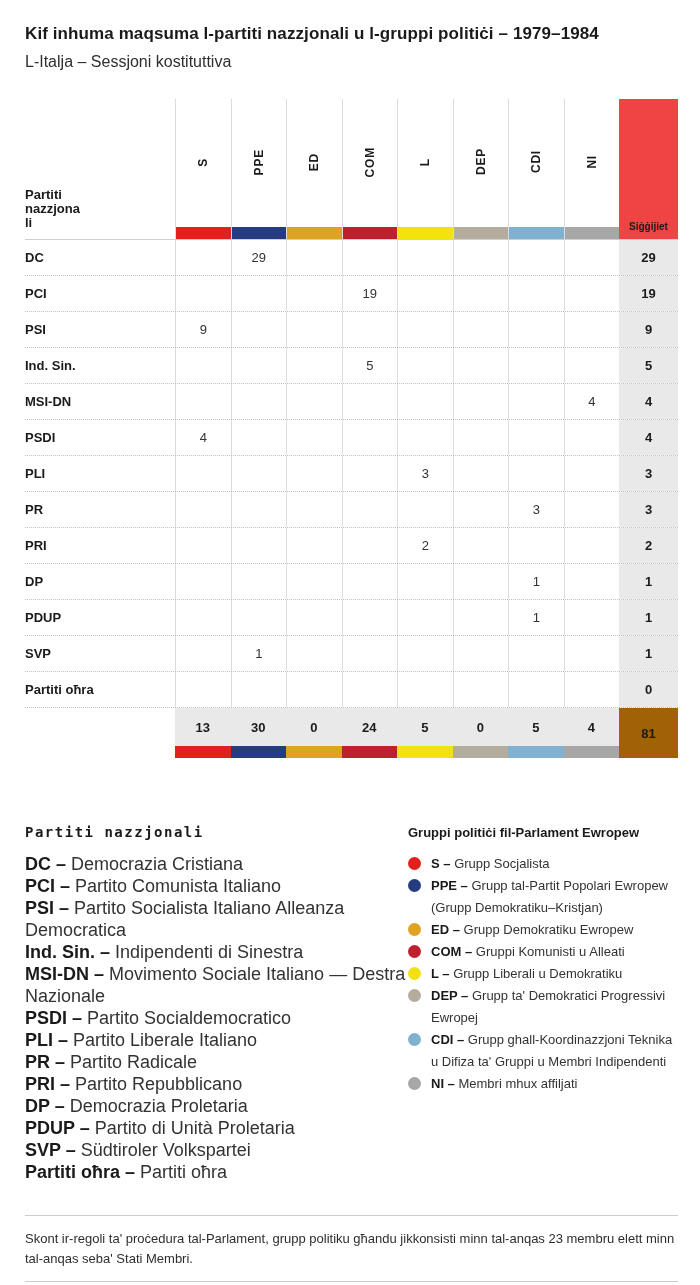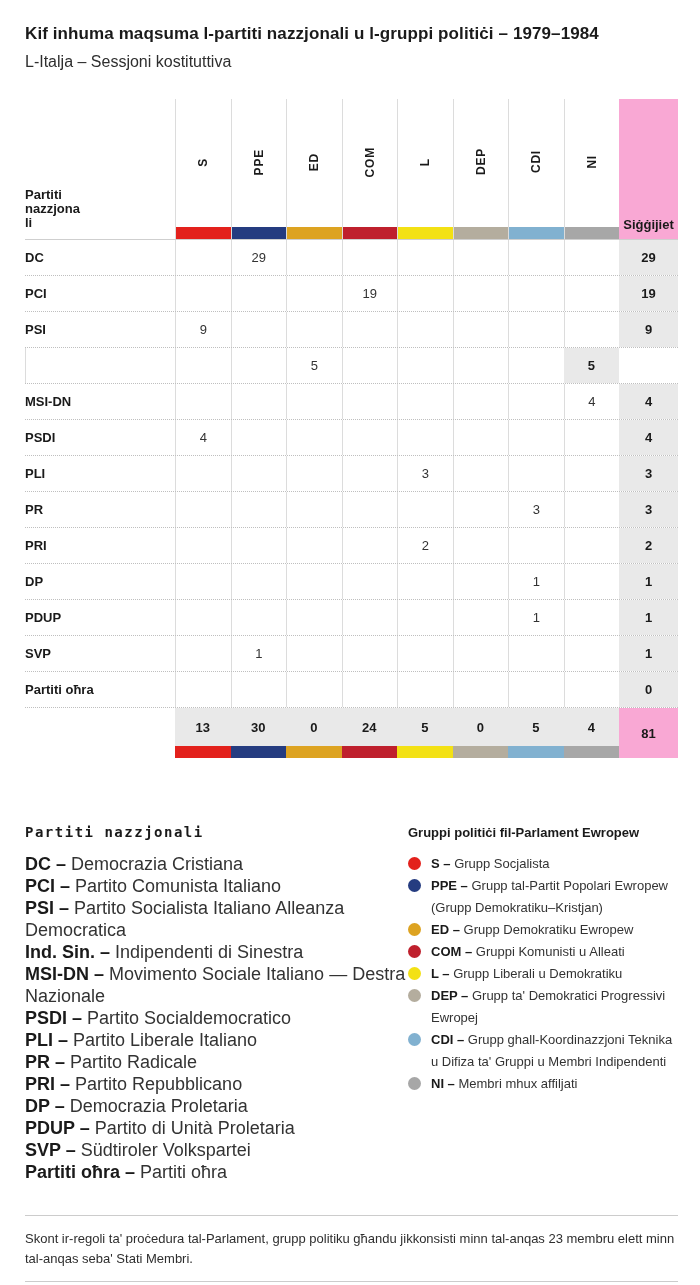--- a/index.html
+++ b/index.html
@@ -15,33 +15,33 @@
   .tablewrap{margin-top:28px;}
   .grid-row{display:grid;grid-template-columns:150px repeat(8,55.5px) 59px;}
   .thead{height:140px;border-bottom:1px solid #cfcfcf;}
   .corner{display:flex;align-items:flex-end;font-weight:bold;font-size:13px;
           line-height:14px;white-space:pre-line;padding-bottom:9px;}
   .col-head{position:relative;border-left:1px solid #dcdcdc;
             display:flex;align-items:center;justify-content:center;}
   .vlabel{writing-mode:vertical-rl;transform:rotate(180deg);
           font-weight:bold;font-size:12px;letter-spacing:.8px;margin-bottom:14px;}
   .hbar{position:absolute;bottom:0;left:0;right:0;height:12px;}
-  .seats-head{background:#f9a8d4;display:flex;align-items:flex-end;justify-content:center;
-              font-weight:bold;font-size:13px;padding-bottom:7px;}
+  .seats-head{background:#ef4444;display:flex;align-items:flex-end;justify-content:center;
+              font-weight:bold;font-size:10px;padding-bottom:7px;}
   .trow{height:35px;border-bottom:1px dotted #bfbfbf;}
   .party{display:flex;align-items:center;font-weight:bold;font-size:13px;}
   .cell{border-left:1px solid #dcdcdc;display:flex;align-items:center;justify-content:center;
         font-size:13px;color:#333;}
   .seatcell{background:#e9e9e9;display:flex;align-items:center;justify-content:center;
             font-weight:bold;font-size:13px;}
   .totals .tcol{display:flex;flex-direction:column;}
   .totals .tnum{height:38px;background:#e9e9e9;display:flex;align-items:center;justify-content:center;
                 font-weight:bold;font-size:13px;}
   .totals .tbar{height:12px;}
-  .totals .tseats{height:50px;background:#f9a8d4;display:flex;align-items:center;justify-content:center;
+  .totals .tseats{height:50px;background:#a16207;display:flex;align-items:center;justify-content:center;
                   font-weight:bold;font-size:13px;}
   
   .legends{display:flex;margin-top:66px;}
   .leg-left{flex:0 0 383px;}
   .leg-right{flex:1;}
   .leg-left h3{margin:0 0 13px;font-family:"DejaVu Sans Mono",monospace;
                font-size:14px;font-weight:bold;letter-spacing:1.5px;}
   .leg-right h3{margin:1px 0 13px;font-size:13px;font-weight:bold;}
   .litem{font-size:18px;line-height:22px;color:#333;}
   .litem b{color:#1a1a1a;}
@@ -136,20 +136,21 @@
           <div class="cell"></div>
           <div class="cell"></div>
           <div class="cell"></div>
           <div class="cell"></div>
           <div class="cell"></div>
           <div class="cell"></div>
           <div class="cell"></div>
           <div class="seatcell">9</div>
         </div>
         <div class="trow grid-row">
+          <div class="party">Ind. Sin.</div>
           <div class="cell"></div>
           <div class="cell"></div>
           <div class="cell"></div>
           <div class="cell">5</div>
           <div class="cell"></div>
           <div class="cell"></div>
           <div class="cell"></div>
           <div class="cell"></div>
           <div class="seatcell">5</div>
         </div>

